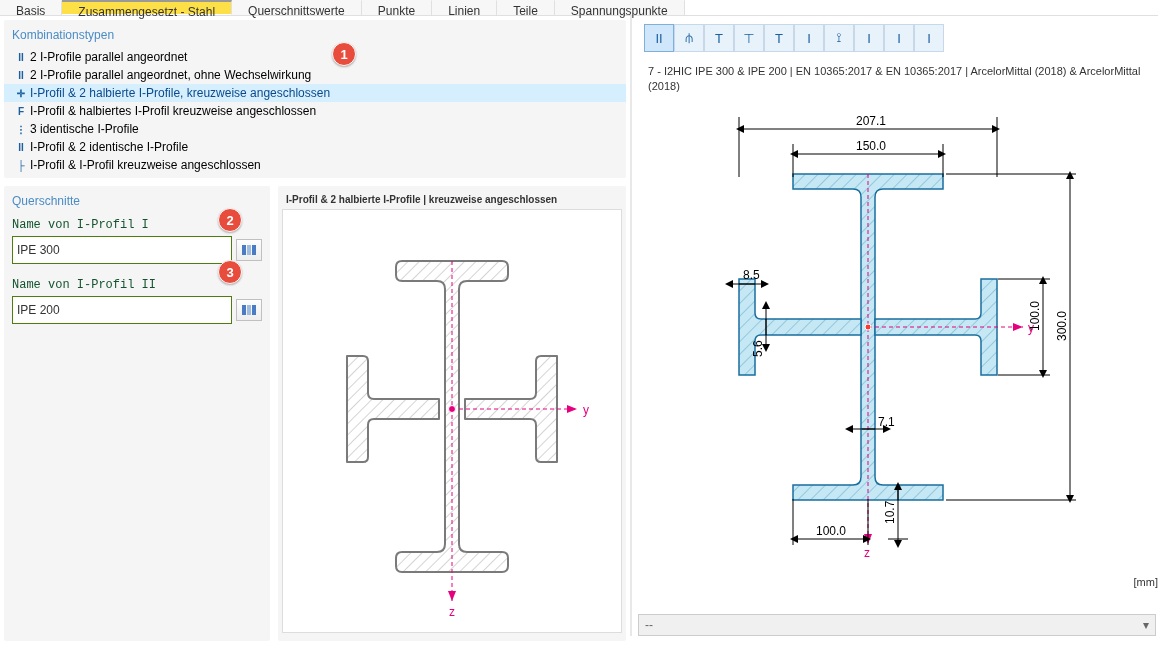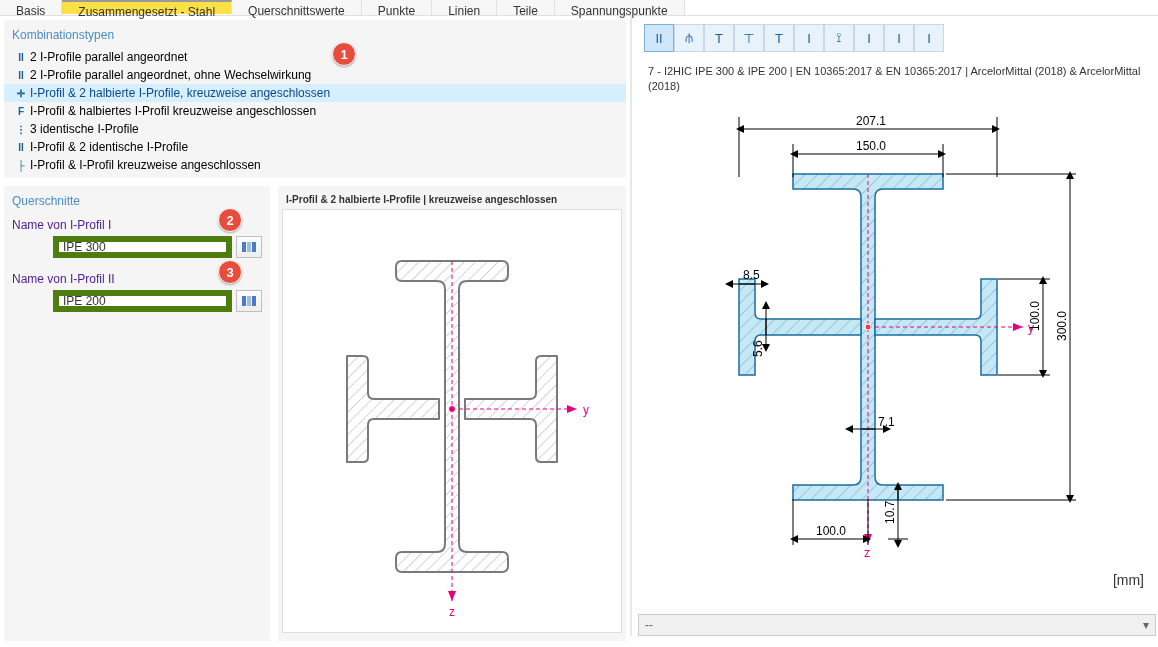--- a/index.html
+++ b/index.html
@@ -32,23 +32,23 @@
     .step-badge {
       position: absolute; width: 24px; height: 24px; border-radius: 50%;
       background: #E74C3C; color: #fff; display: flex; align-items: center; justify-content: center;
       font-weight: bold; font-size: 13px; border: 1px solid #fff;
       box-shadow: 0 1px 2px rgba(0,0,0,0.3);
     }
 
     .lower-row { display: flex; flex: 1; }
     .cs-panel { width: 266px; position: relative; }
     .cs-field { padding: 4px 8px 2px; }
-    .cs-label { color: #4c1d95; padding-bottom: 4px; }
+    .cs-label { color: #14532d; padding-bottom: 4px; font-family: Liberation Mono, monospace; }
     .cs-row { display: flex; align-items: center; gap: 4px; }
-    .cs-input { flex: 1; background: #fff; border: 6px solid #4d7c0f; padding: 2px 4px; height: 22px; color: #333; margin-left: 41px; }
+    .cs-input { flex: 1; background: #fff; border: 1px solid #4d7c0f; padding: 2px 4px; height: 28px; color: #333; }
     .lib-btn {
       width: 26px; height: 22px; background: linear-gradient(#fdfdfd,#eee);
       border: 1px solid #c0c0c0; display:flex; align-items:center; justify-content:center;
       cursor:pointer;
     }
 
     .preview-panel { flex: 1; height: 455px; display:flex; flex-direction:column;}
     .preview-title { padding: 4px 8px; color: #333; font-weight:bold; font-size:10px; }
     .preview-body { flex:1; background:#fff; border:1px solid #ddd; margin:0 4px 4px; position:relative; display:flex; align-items:center; justify-content:center;}
 
@@ -56,21 +56,21 @@
     .tool-btn {
       width:30px; height:28px; background:#E8F2FB; border:1px solid #c8d8e8;
       display:flex; align-items:center; justify-content:center; cursor:pointer;
       color:#1A5F9F; font-size:13px;
     }
     .tool-btn.active { background:#cfe6fb; border:1px solid #7fb0da;}
 
     .section-info { padding: 10px 10px 4px; color:#333; line-height:1.4; font-size:11px; }
     .section-view { flex:1; position:relative; background:#fff; }
 
-    .unit-lbl { position:absolute; right:14px; bottom:24px; font-size:14px; color:#333;}
+    .unit-lbl { position:absolute; right:0; bottom:24px; font-size:11px; color:#333;}
     .dropdown-bar {
       margin-top:2px; height:22px; background:#f0f0f0; border:1px solid #ccc;
       color:#666; padding:2px 6px; display:flex; align-items:center; justify-content:space-between;
       cursor:pointer; margin-right:2px;
     }
   </style>
 </head>
 <body>
 
 <div class="tabs" id="tabs-row">

